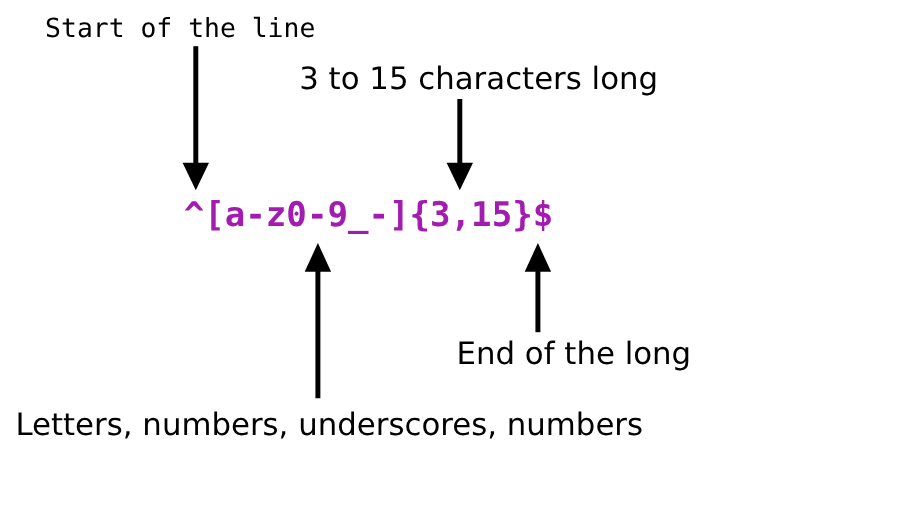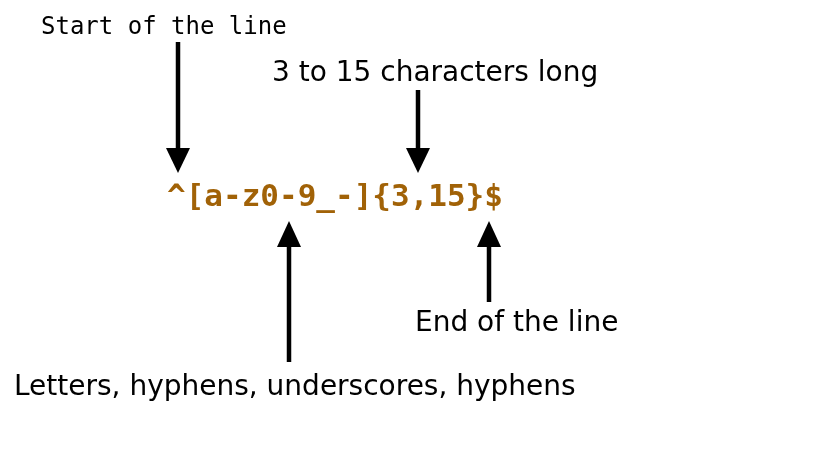--- a/index.html
+++ b/index.html
@@ -33,21 +33,21 @@
   .lbl-mono {
     font-family: "DejaVu Sans Mono", "Liberation Mono", monospace;
     font-size: 24px;
   }
   
   #regex-pattern {
     position: absolute;
     left: 167px;
     top: 180px;
     white-space: pre;
-    color: #a16207;
+    color: #a21caf;
     font-family: "DejaVu Sans Mono", "Liberation Mono", monospace;
     font-size: 31px;
     font-weight: 700;
     line-height: 1;
     letter-spacing: 0px;
   }
   
   #arrow-layer {
     position: absolute;
     left: 0;
@@ -59,23 +59,23 @@
 </style>
 </head>
 <body>
 
 <div id="canvas">
 
   <div class="lbl lbl-mono" style="left:41px; top:14px;">Start of the line</div>
 
   <div class="lbl lbl-sans" style="left:272px; top:58px;">3 to 15 characters long</div>
 
-  <div class="lbl lbl-sans" style="left:415px; top:308px;">End of the line</div>
+  <div class="lbl lbl-sans" style="left:415px; top:308px;">End of the long</div>
 
-  <div class="lbl lbl-sans" style="left:14px; top:372px;">Letters, hyphens, underscores, hyphens</div>
+  <div class="lbl lbl-sans" style="left:14px; top:372px;">Letters, numbers, underscores, numbers</div>
 
   <div id="regex-pattern">^[a-z0-9_-]{3,15}$</div>
 
   <svg id="arrow-layer" viewBox="0 0 819 460" width="819" height="460">
 
     <g>
       <line x1="178" y1="42" x2="178" y2="158" stroke="#000000" stroke-width="4.5" stroke-linecap="butt"></line>
       <polygon points="178,173 166,148 190,148" fill="#000000"></polygon>
     </g>
 

